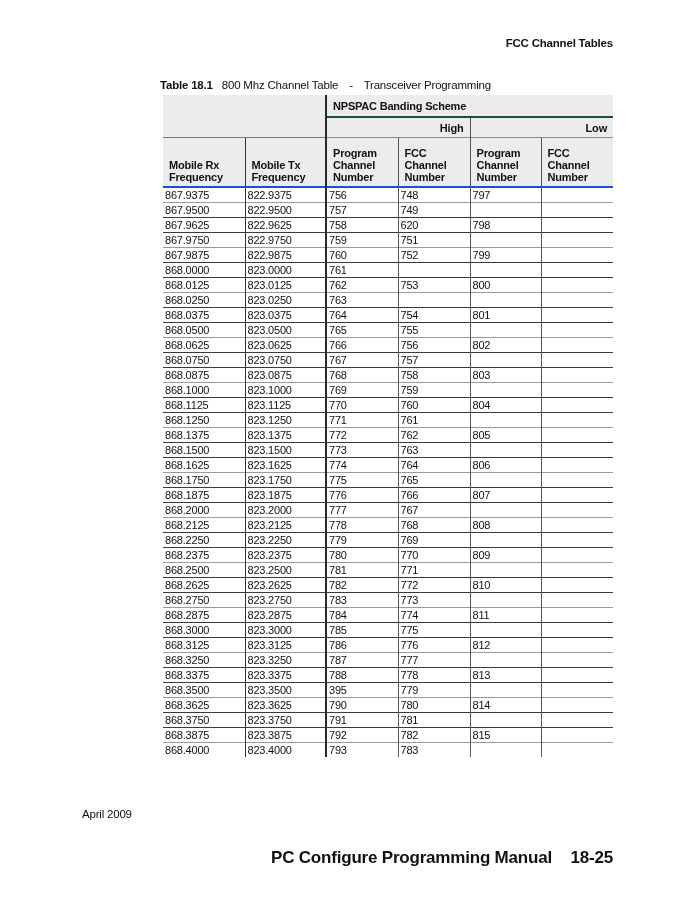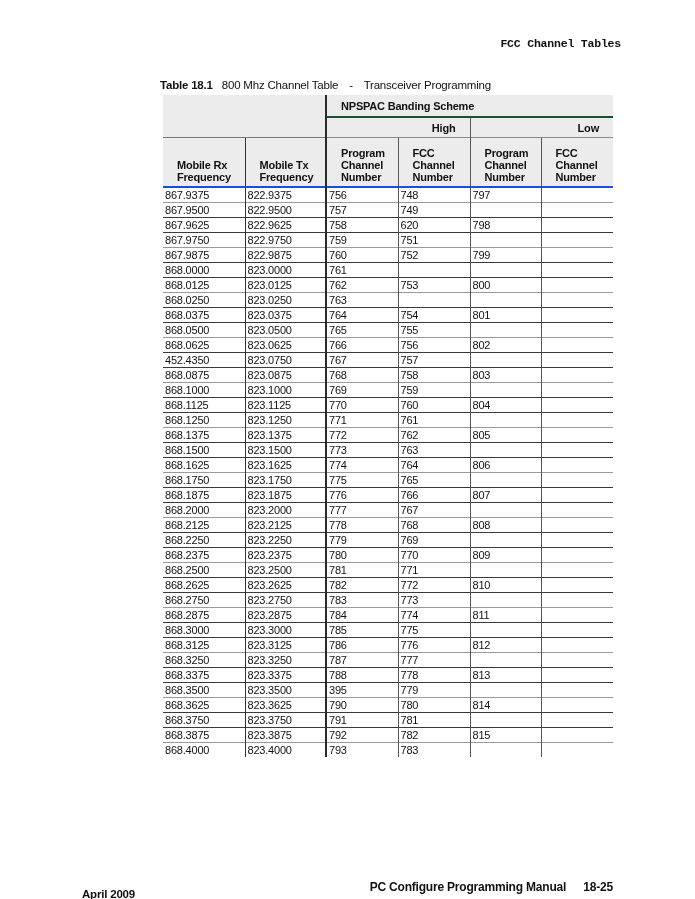--- a/index.html
+++ b/index.html
@@ -10,27 +10,26 @@
   body {
     width: 695px;
     height: 899px;
     position: relative;
     overflow: hidden;
     font-family: "Liberation Sans", sans-serif;
     color: #111111;
   }
   .running-header {
     position: absolute;
-    right: 74px;
+    right: 82px;
     top: 37px;
     font-size: 11.5px;
     font-weight: bold;
     letter-spacing: -0.2px;
     white-space: nowrap;
-    font-family: Liberation Mono, monospace;
   }
   .table-caption {
     position: absolute;
     left: 160px;
     top: 79px;
     font-size: 11.5px;
     white-space: nowrap;
     letter-spacing: -0.2px;
   }
   .table-caption .cap-label {
@@ -55,21 +54,21 @@
   table.channel-table col.c3 { width: 72px; }
   table.channel-table col.c4 { width: 72px; }
   table.channel-table col.c5 { width: 71px; }
   table.channel-table col.c6 { width: 72px; }
 
   table.channel-table th {
     background: #ececec;
     font-weight: bold;
     text-align: left;
     vertical-align: middle;
-    padding: 0 14px;
+    padding: 0 6px;
     line-height: 12px;
   }
   table.channel-table thead tr.h1 th { height: 21px; }
   table.channel-table thead tr.h2 th { height: 19px; border-top: 2px solid #14532d; text-align: right; }
   table.channel-table thead tr.h3 th {
     height: 45px;
     vertical-align: bottom;
     padding-bottom: 3px;
     border-top: 1px solid #8a8a8a;
   }
@@ -87,30 +86,30 @@
   table.channel-table tbody tr:first-child td { border-top: 2px solid #1d4ed8; }
   table.channel-table tbody tr:nth-child(3n+2) td { border-top-color: #9a9a9a; }
 
   .vline-strong { border-left: 2px solid #2a2a2a; }
   .vline-mid { border-left: 1.5px solid #333333; margin-left: 41px; }
   .vline-light { border-left: 1px solid #555555; }
 
   .running-footer-left {
     position: absolute;
     left: 82px;
-    top: 888px;
+    top: 808px;
     font-size: 11.5px;
-    font-weight: bold;
+    font-weight: normal;
     letter-spacing: -0.2px;
   }
   .running-footer-right {
     position: absolute;
     right: 82px;
-    top: 880px;
-    font-size: 12px;
+    top: 848px;
+    font-size: 17px;
     font-weight: bold;
     letter-spacing: -0.2px;
     white-space: nowrap;
   }
   .running-footer-right .page-num {
     margin-left: 14px;
   }
 </style>
 </head>
 <body>
@@ -254,21 +253,21 @@
       </tr>
       <tr>
         <td>868.0625</td>
         <td class="vline-mid">823.0625</td>
         <td class="vline-strong">766</td>
         <td class="vline-light">756</td>
         <td class="vline-light">802</td>
         <td class="vline-light"></td>
       </tr>
       <tr>
-        <td>452.4350</td>
+        <td>868.0750</td>
         <td class="vline-mid">823.0750</td>
         <td class="vline-strong">767</td>
         <td class="vline-light">757</td>
         <td class="vline-light"></td>
         <td class="vline-light"></td>
       </tr>
       <tr>
         <td>868.0875</td>
         <td class="vline-mid">823.0875</td>
         <td class="vline-strong">768</td>

